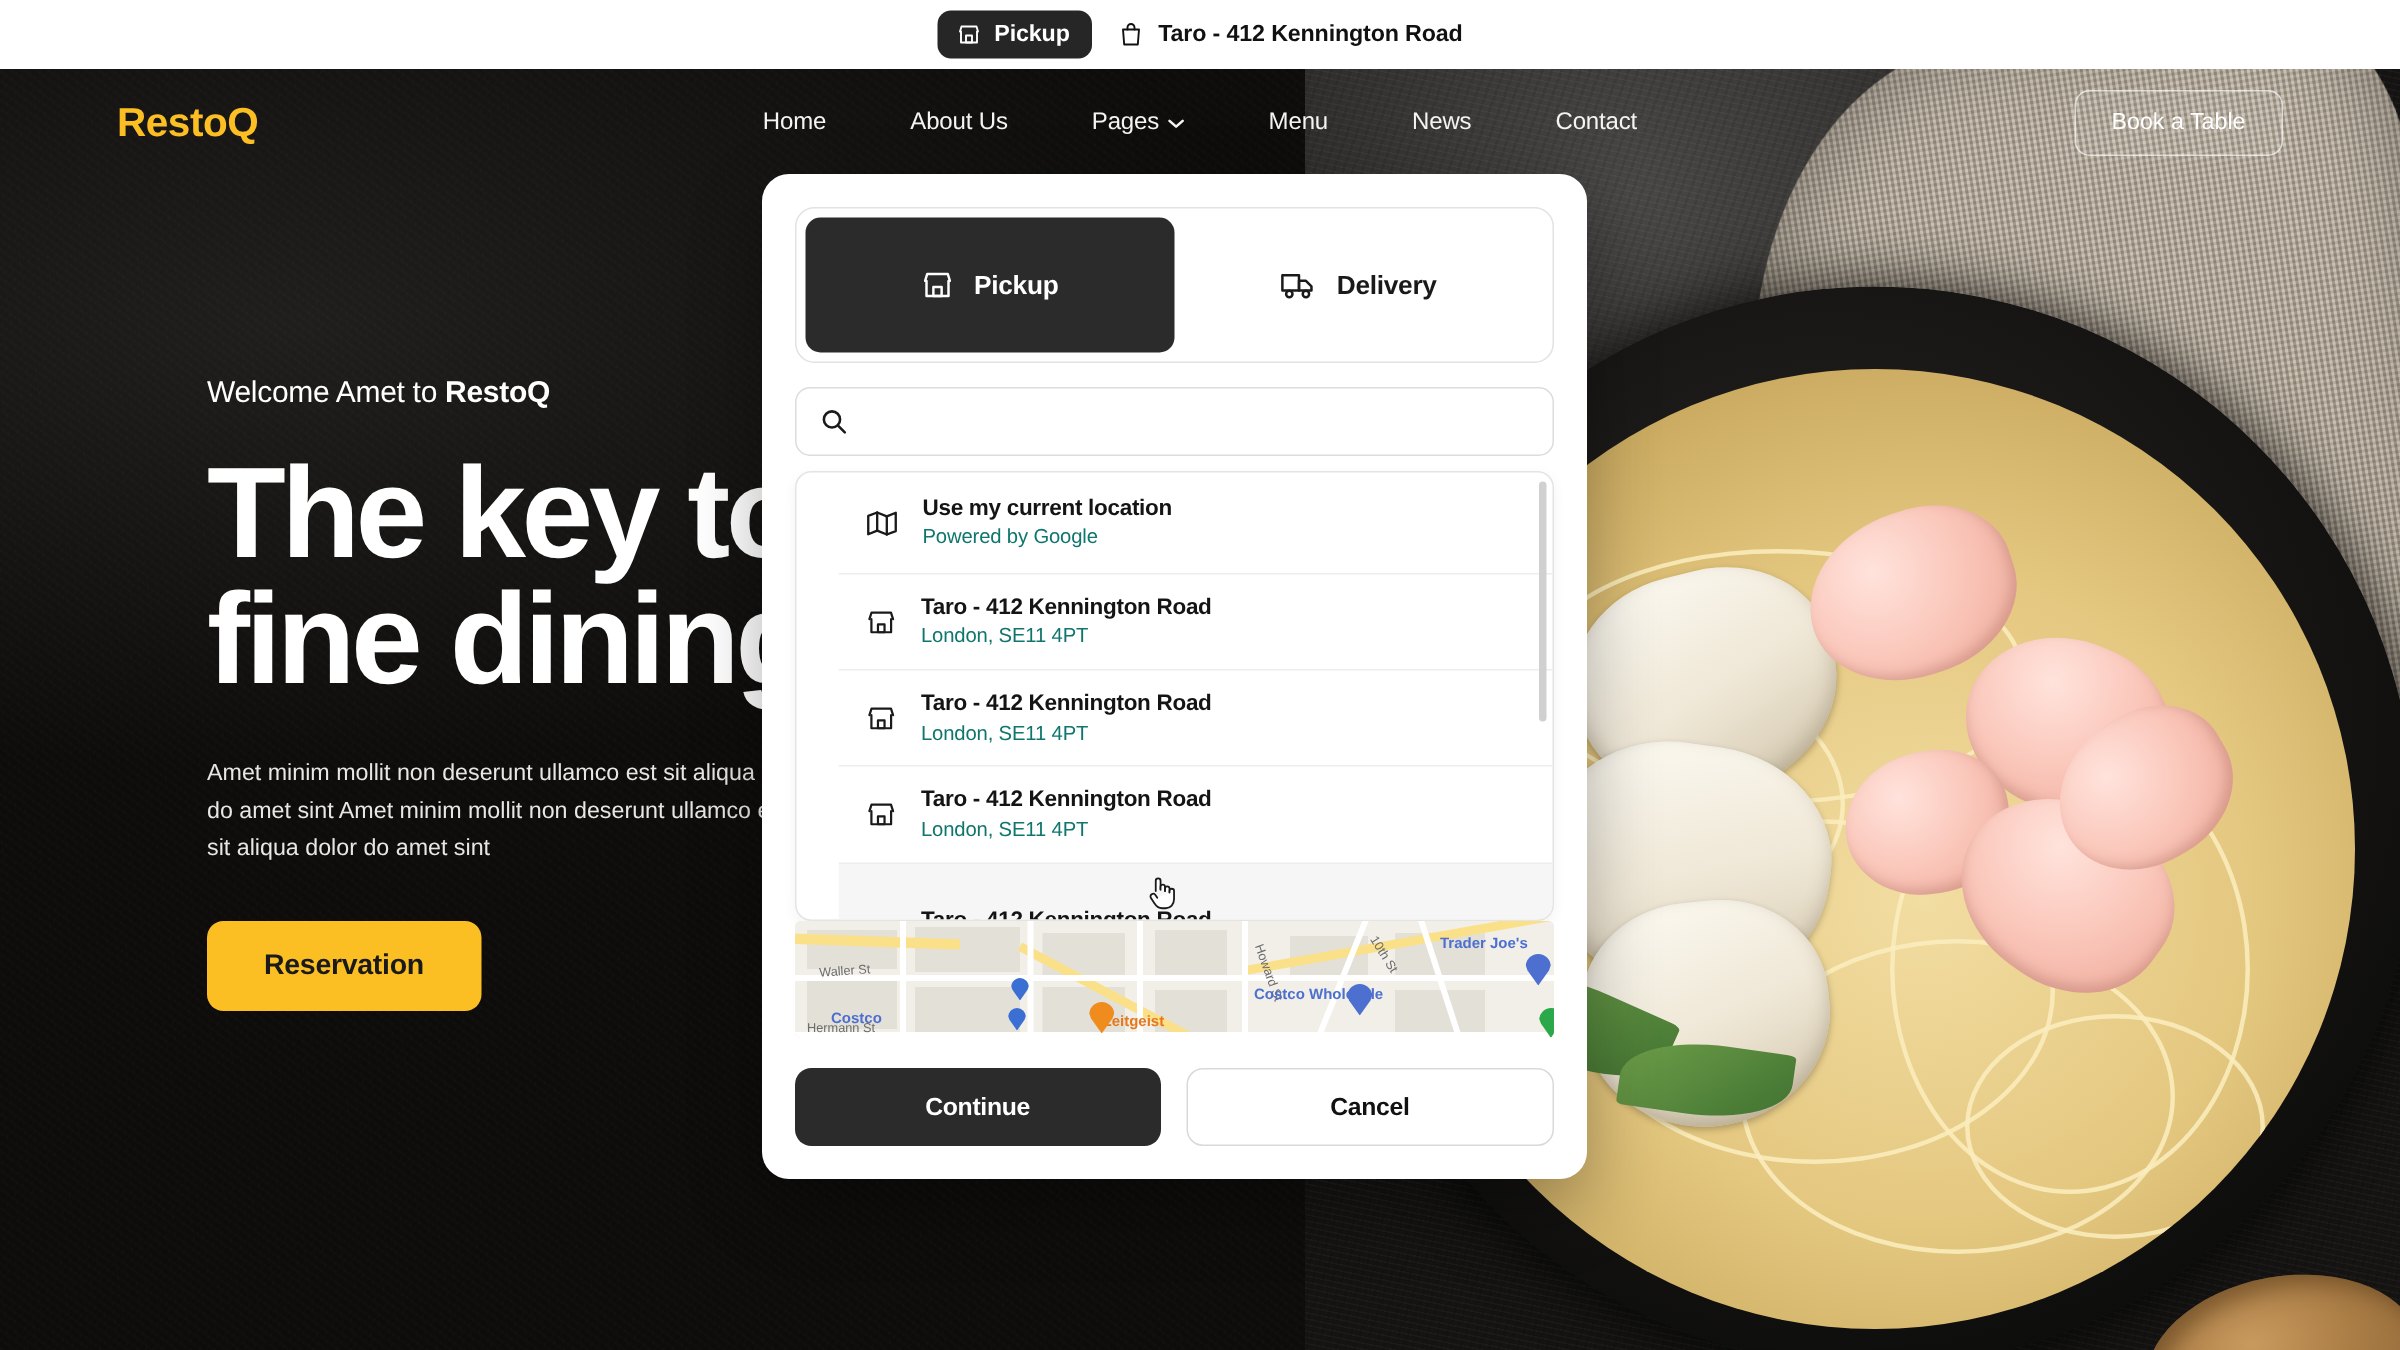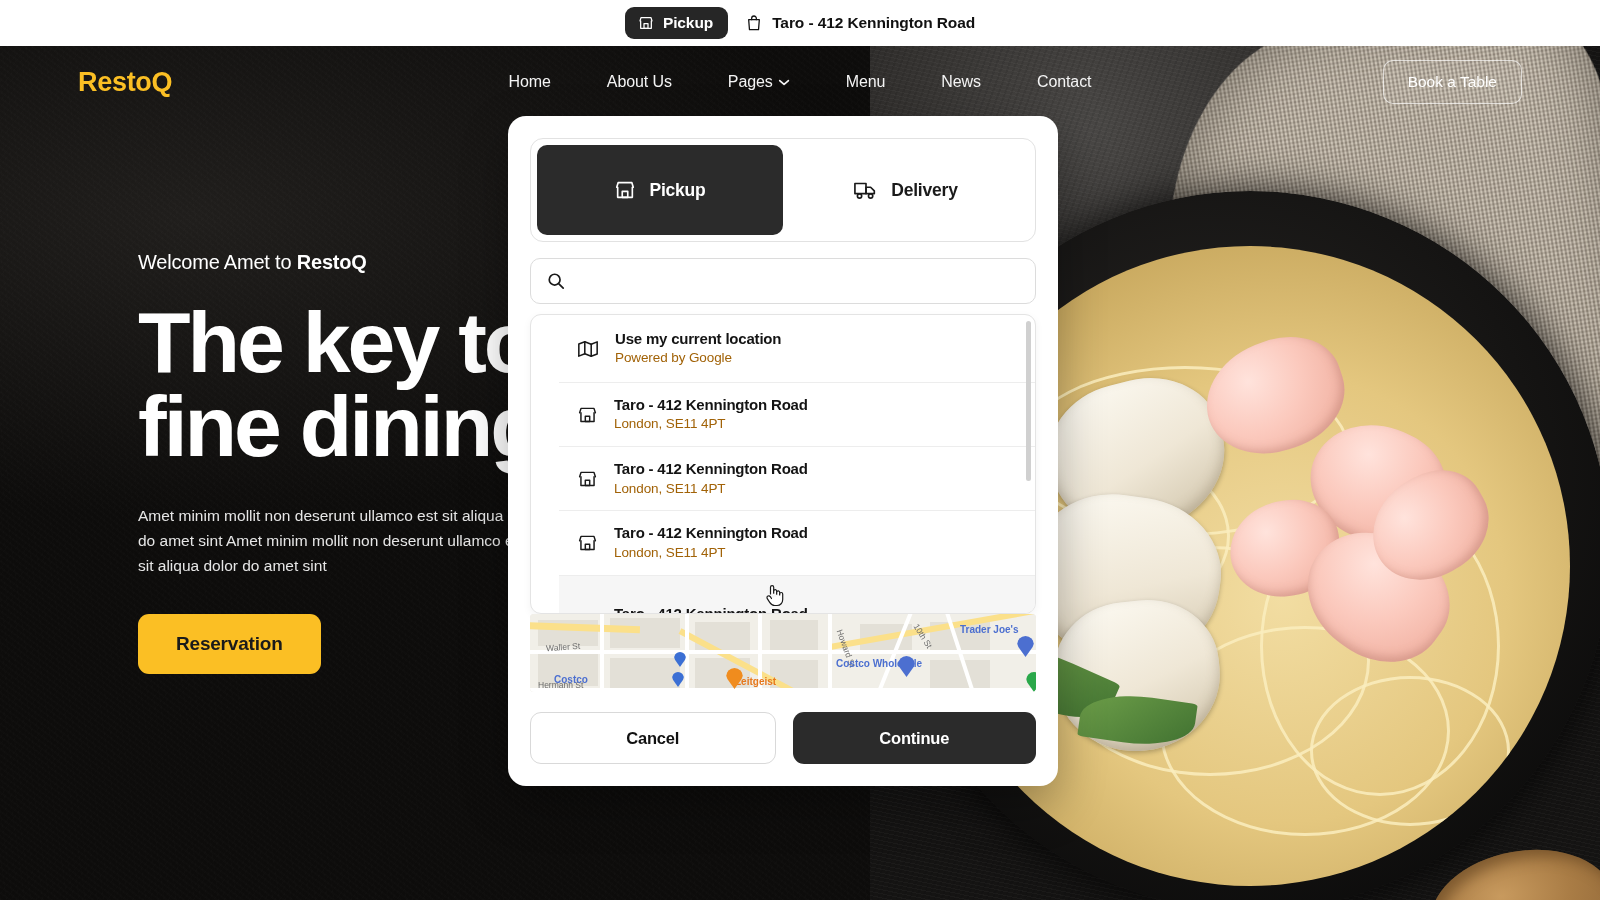--- a/index.html
+++ b/index.html
@@ -282,21 +282,21 @@
     position: relative;
   }
   .dd-row.geo { padding: 14px 18px; }
   .dd-row.hovered { background: #f6f6f6; border-bottom: none; }
   .dd-texts { flex: 1; min-width: 0; }
   .dd-title {
     font-size: 15px; font-weight: 700; color: #141414;
     letter-spacing: -0.2px; line-height: 1.35;
   }
   .dd-sub {
-    font-size: 13.5px; color: #a16207; line-height: 1.4;
+    font-size: 13.5px; color: #0f766e; line-height: 1.4;
     letter-spacing: -0.1px;
   }
   .dd-status {
     border: 1px solid #d8d8d8;
     border-radius: 9px;
     padding: 6px 14px;
     text-align: center;
     background: #ffffff;
     flex: none;
     margin-top: 28px;
@@ -629,22 +629,22 @@
     <span class="lbl" style="left:430px; top:10px;">Trader Joe's</span>
     <span class="map-pin blue-d" style="left:144px; top:38px; width:12px; height:15px;"></span>
     <span class="map-pin blue-d" style="left:142px; top:58px; width:12px; height:15px;"></span>
     <span class="map-pin orange" style="left:196px; top:54px; width:17px; height:21px;"></span>
     <span class="map-pin" style="left:368px; top:42px; width:17px; height:21px;"></span>
     <span class="map-pin" style="left:487px; top:22px; width:17px; height:21px;"></span>
     <span class="map-pin green" style="left:496px; top:58px; width:16px; height:20px;"></span>
   </div>
 
   <div id="modal-footer">
+    <button class="footer-btn" id="continue-btn">Continue</button>
     <button class="footer-btn" id="cancel-btn">Cancel</button>
-    <button class="footer-btn" id="continue-btn">Continue</button>
   </div>
 </div>
 
 <div id="cursor">
   <svg width="20" height="24" viewBox="0 0 20 24" fill="none" stroke="#1a1a1a" stroke-width="1.2" stroke-linecap="round" stroke-linejoin="round">
     <path d="M6.5 11V4.2a1.6 1.6 0 013.2 0V10" fill="#ffffff"></path>
     <path d="M9.7 10V8.2a1.5 1.5 0 013 0V11" fill="#ffffff"></path>
     <path d="M12.7 11V9.4a1.5 1.5 0 013 0V12" fill="#ffffff"></path>
     <path d="M15.7 12v-1a1.5 1.5 0 013 0v5.4c0 3.4-2.3 6.1-5.6 6.1h-2.4c-2.6 0-3.6-1.1-5-3.2l-2.4-3.7c-.6-.9-.3-2 .6-2.5.8-.5 1.9-.2 2.4.6l1.2 1.8" fill="#ffffff"></path>
   </svg>

